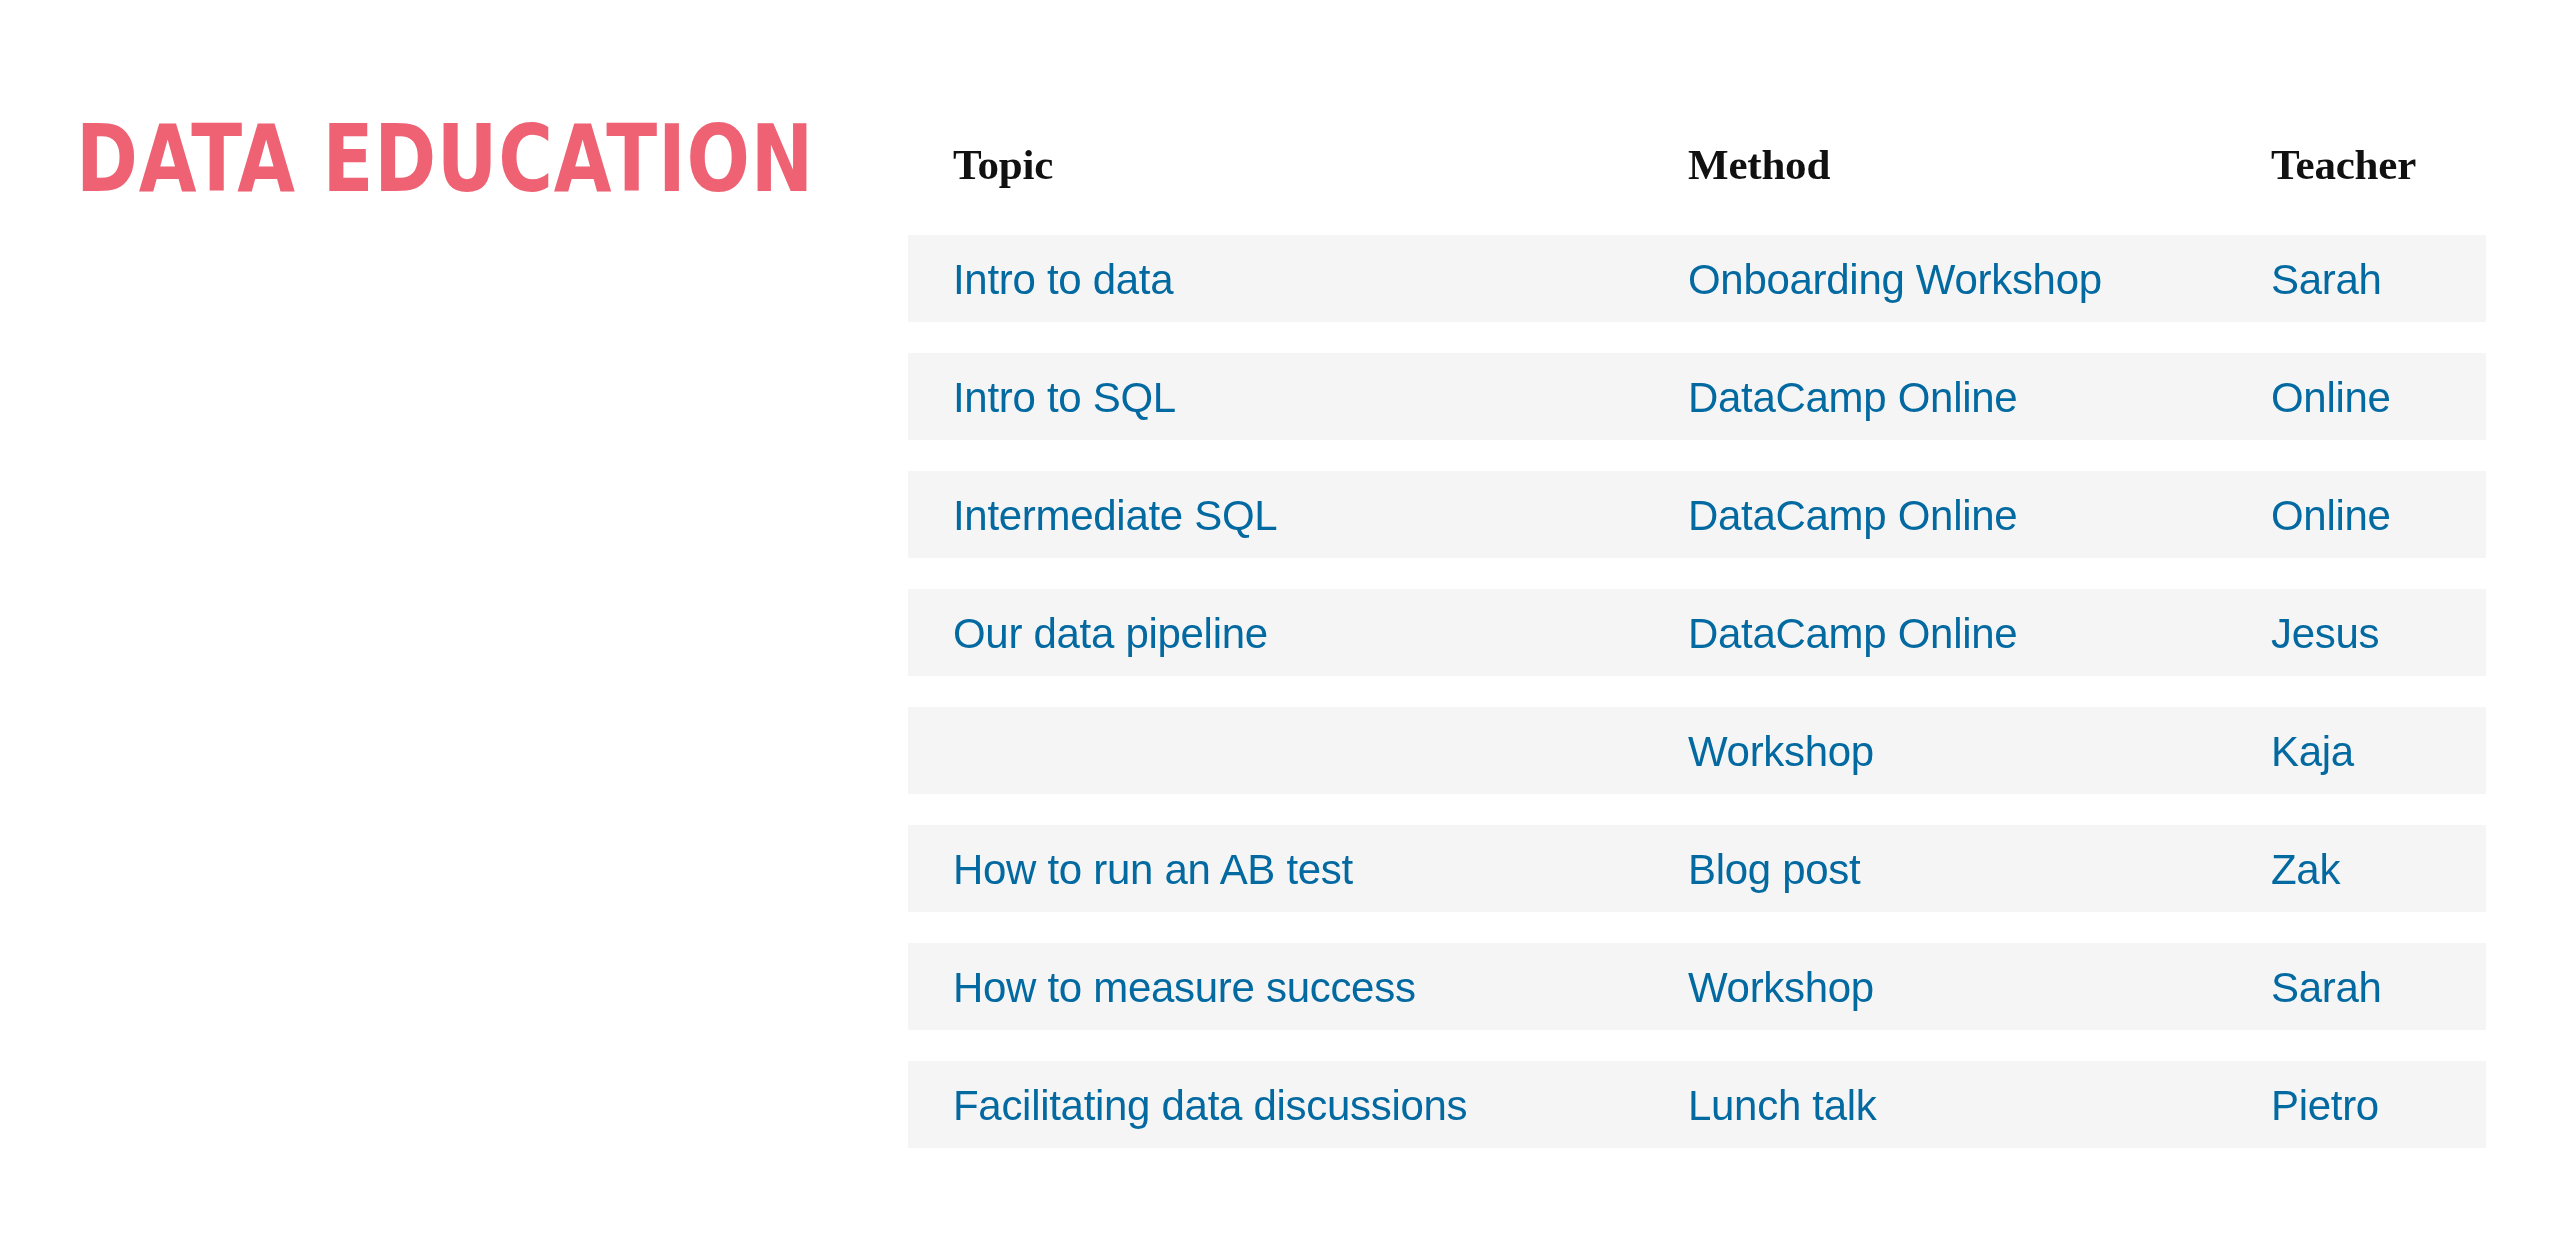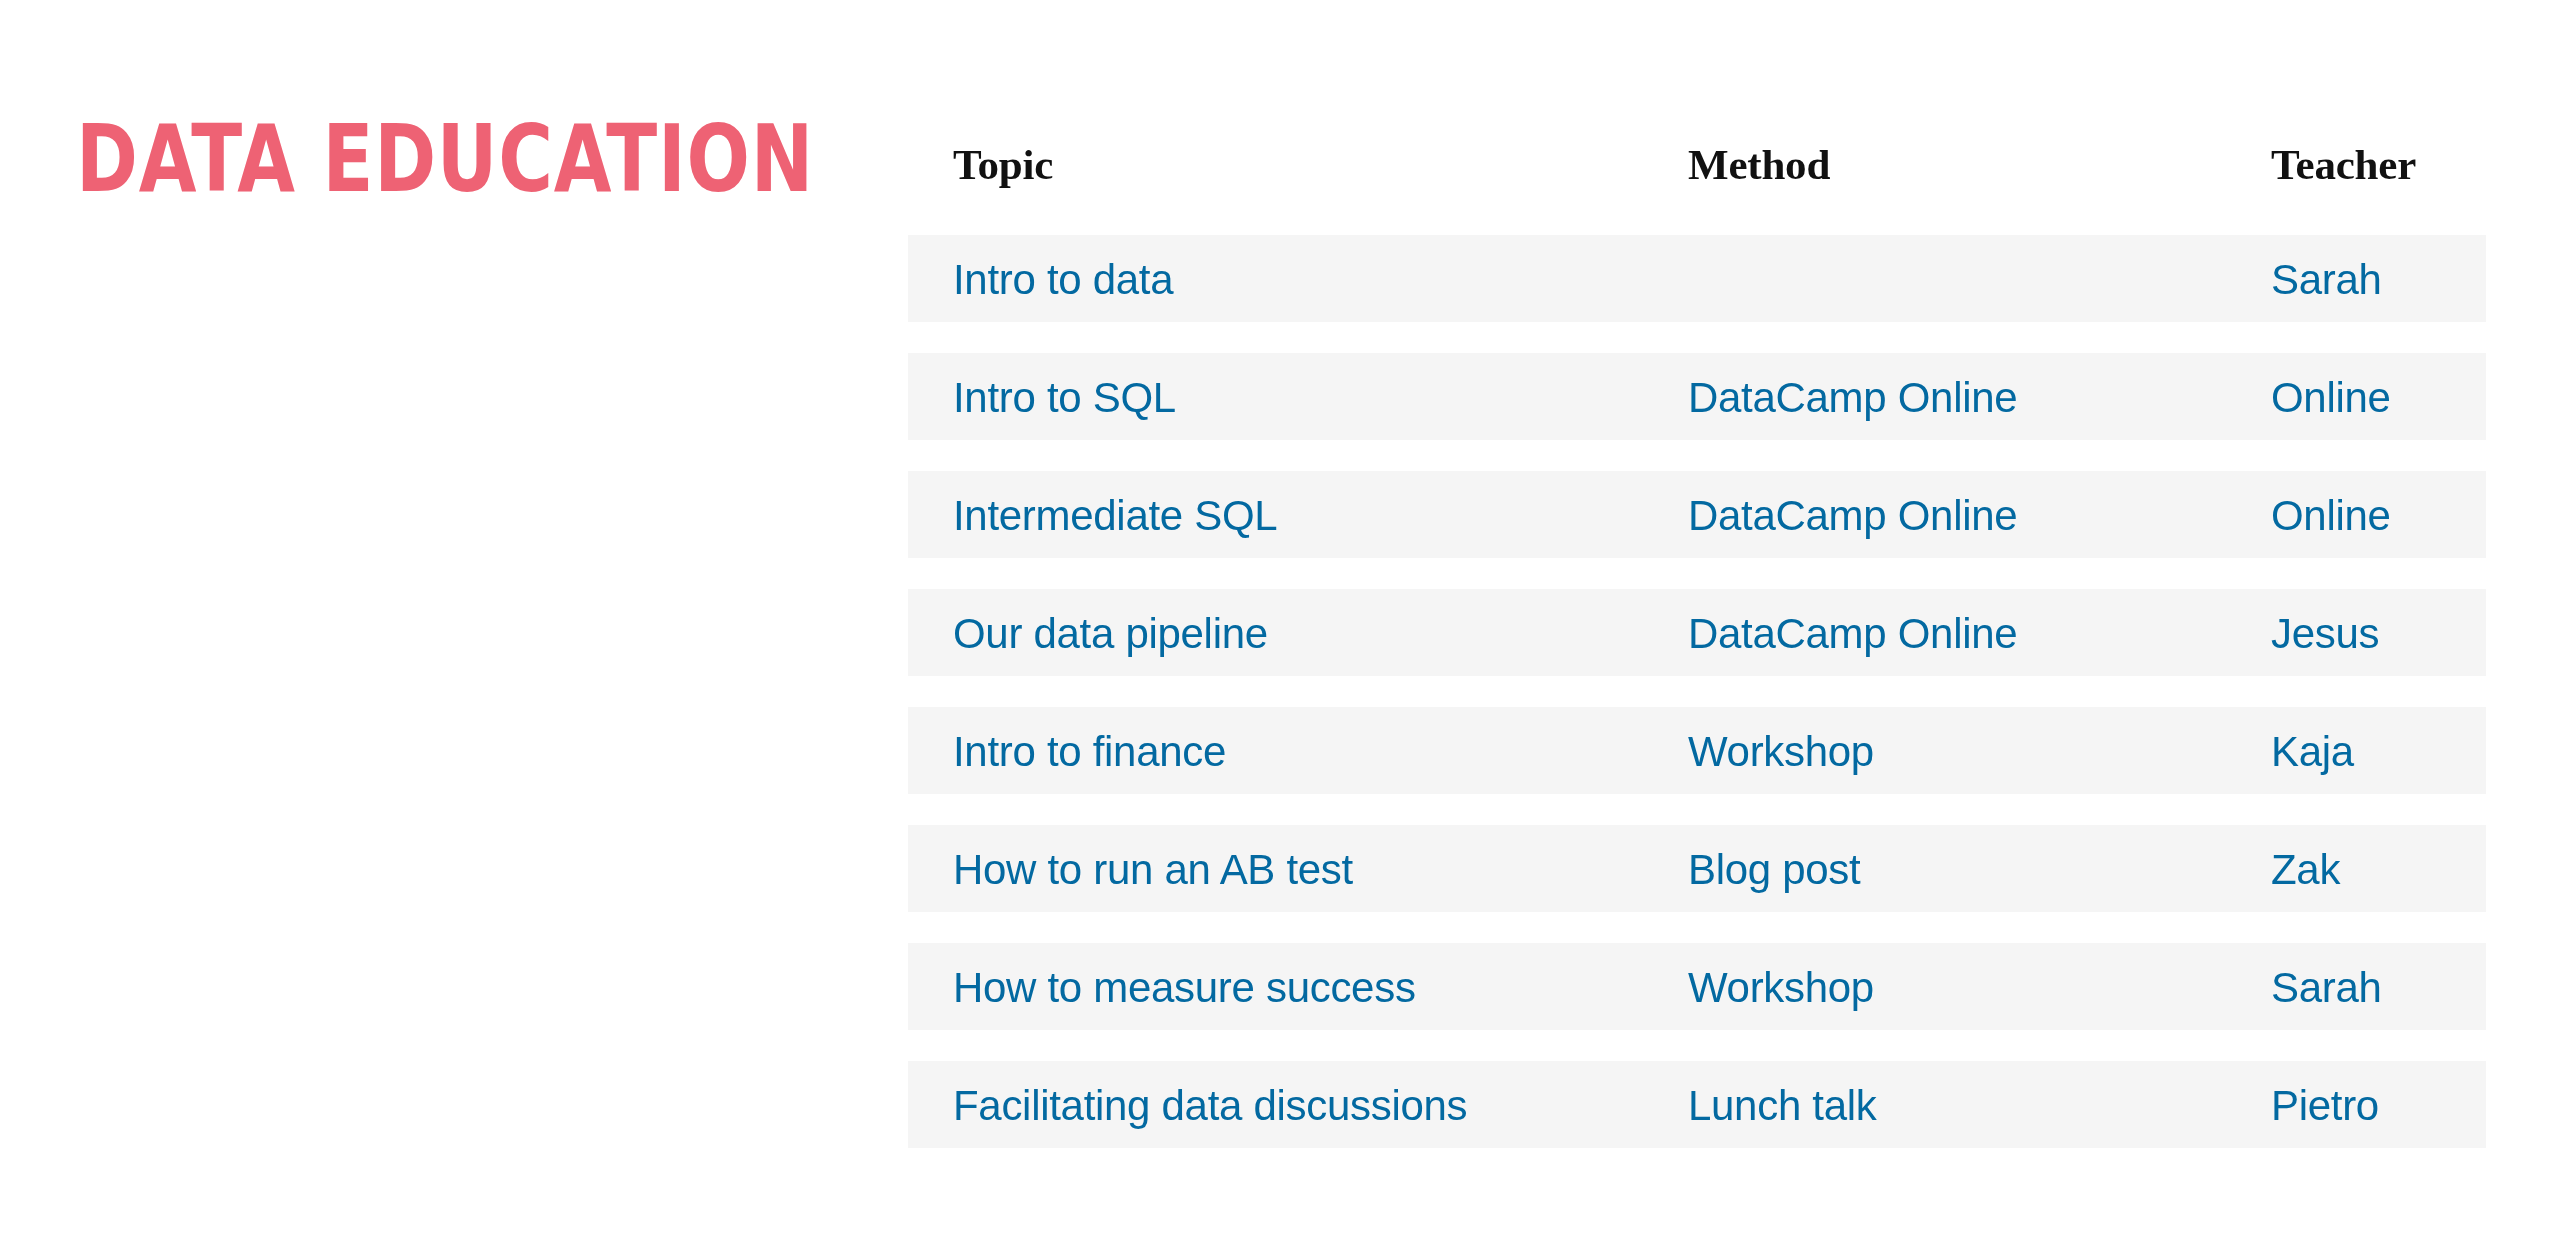--- a/index.html
+++ b/index.html
@@ -89,20 +89,21 @@
 <div id="edu-table">
 
   <div class="thead">
     <div class="th col-topic">Topic</div>
     <div class="th col-method">Method</div>
     <div class="th col-teacher">Teacher</div>
   </div>
 
   <div class="row">
     <div class="cell col-topic">Intro to data</div>
+    <div class="cell col-method">Onboarding Workshop</div>
     <div class="cell col-teacher">Sarah</div>
   </div>
 
   <div class="row">
     <div class="cell col-topic">Intro to SQL</div>
     <div class="cell col-method">DataCamp Online</div>
     <div class="cell col-teacher">Online</div>
   </div>
 
   <div class="row">
@@ -111,21 +112,20 @@
     <div class="cell col-teacher">Online</div>
   </div>
 
   <div class="row">
     <div class="cell col-topic">Our data pipeline</div>
     <div class="cell col-method">DataCamp Online</div>
     <div class="cell col-teacher">Jesus</div>
   </div>
 
   <div class="row">
-    <div class="cell col-topic">Intro to finance</div>
     <div class="cell col-method">Workshop</div>
     <div class="cell col-teacher">Kaja</div>
   </div>
 
   <div class="row">
     <div class="cell col-topic">How to run an AB test</div>
     <div class="cell col-method">Blog post</div>
     <div class="cell col-teacher">Zak</div>
   </div>
 

